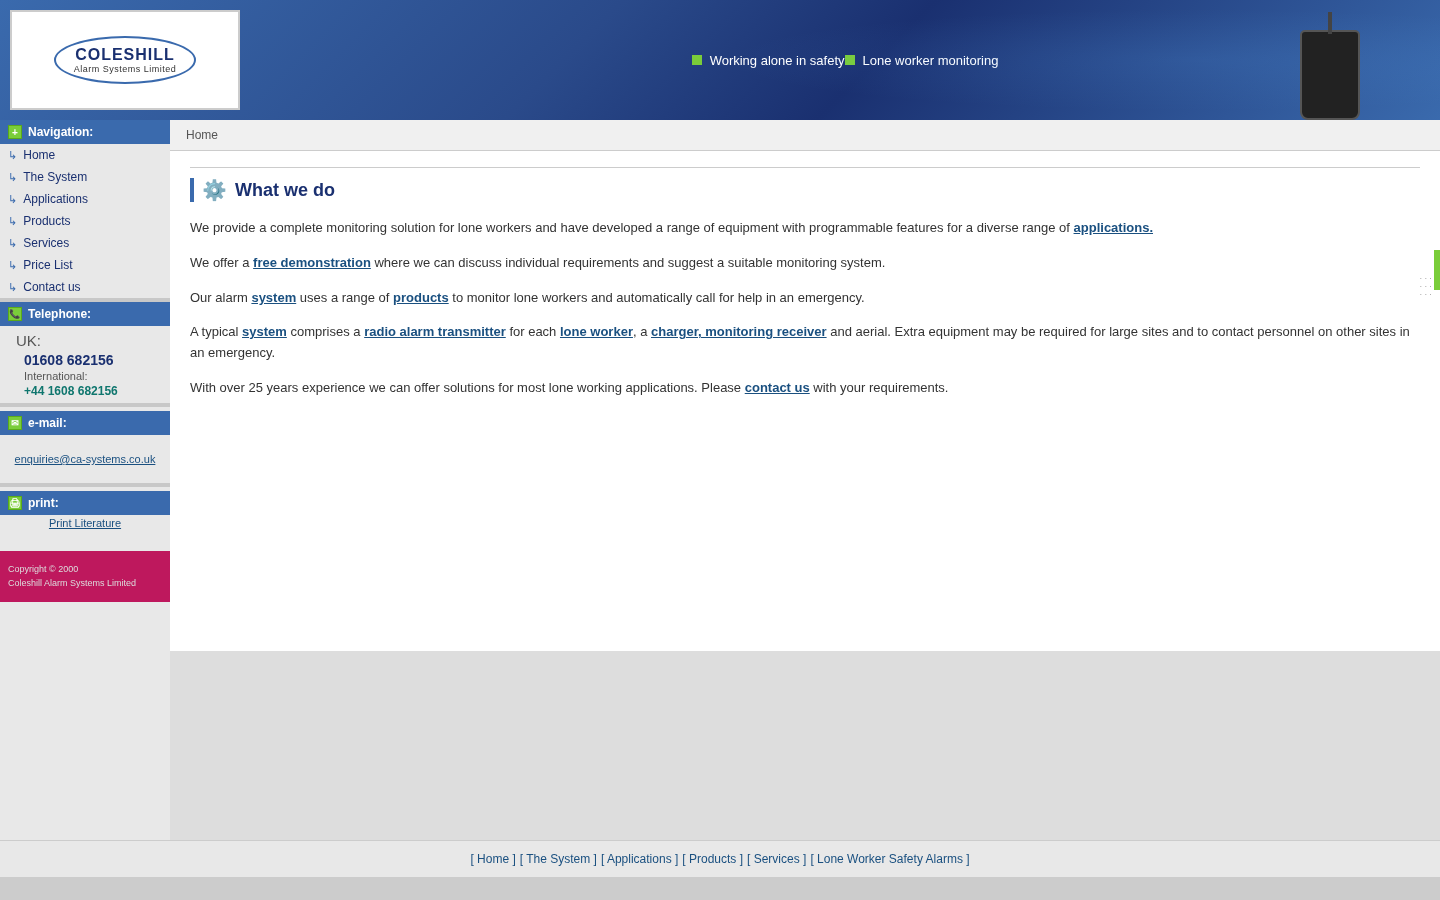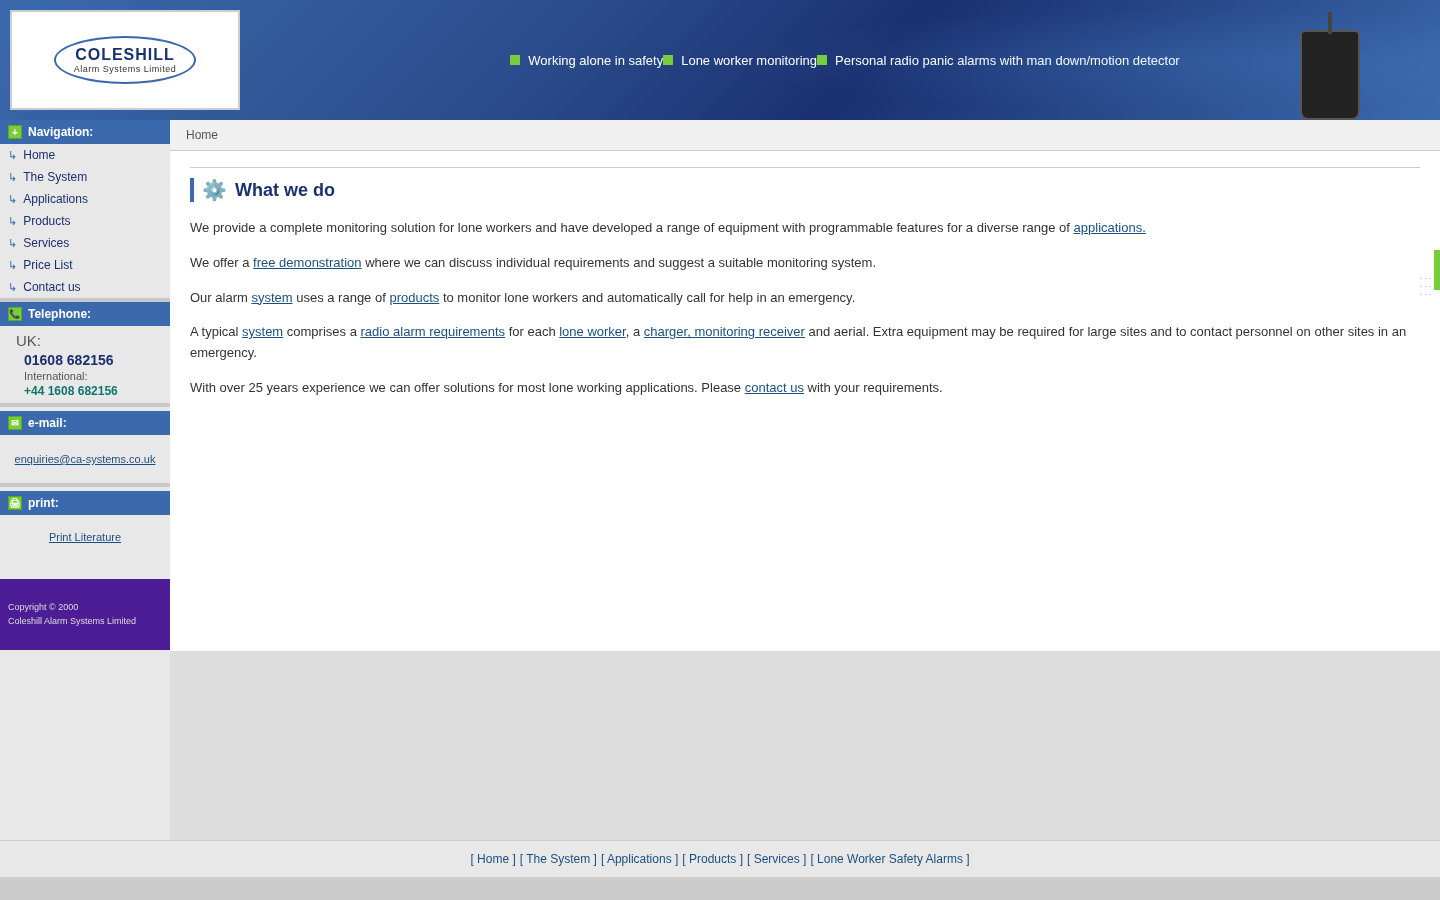--- a/index.html
+++ b/index.html
@@ -151,27 +151,27 @@
     }
     .phone-label { font-size: 15px; color: #555; padding: 2px 8px; }
     .phone-number { font-size: 14px; color: #1a3070; font-weight: bold; padding: 1px 8px 1px 16px; }
     .phone-intl { font-size: 11px; color: #555; padding: 1px 8px 1px 16px; }
     .phone-intl-num { font-size: 12px; color: #0f766e; font-weight: bold; padding: 1px 8px 1px 16px; }
 
     .sidebar-email-section { margin-top: 4px; }
     .email-link { color: #1a5080; font-size: 11px; text-decoration: underline; padding: 18px 8px; display: block; text-align: center; }
 
     .sidebar-print-section { margin-top: 4px; }
-    .print-link { color: #1a5080; font-size: 11px; text-decoration: underline; padding: 16px 8px; display: block; text-align: center; }
+    .print-link { color: #1a5080; font-size: 11px; text-decoration: underline; padding: 2px 8px; display: block; text-align: center; }
 
     .copyright-box {
-      background: #4c1d95;
+      background: #be185d;
       color: #ddd;
       font-size: 9px;
-      padding: 22px 8px;
+      padding: 12px 8px;
       line-height: 1.5;
       margin-top: 20px;
     }
 
     
     .content-area {
       flex: 1;
       background: #f0f0f0;
       padding: 0;
     }
@@ -210,20 +210,21 @@
 
     .content-paragraph {
       margin-bottom: 14px;
       font-size: 13px;
       line-height: 1.6;
       color: #333;
     }
     .content-link {
       color: #1a5080;
       text-decoration: underline;
+      font-weight: bold;
     }
 
     
     .footer-nav {
       background: #e8e8e8;
       padding: 8px 0;
       text-align: center;
       border-top: 1px solid #ccc;
     }
     .footer-links-row {
@@ -280,24 +281,20 @@
   <div class="header-content">
     <div class="header-decorative"></div>
     <div class="header-bullet-item">
       <span class="bullet"></span>
       <span>Working alone in safety</span>
     </div>
     <div class="header-bullet-item">
       <span class="bullet"></span>
       <span>Lone worker monitoring</span>
     </div>
-    <div class="header-bullet-item">
-      <span class="bullet"></span>
-      <span>Personal radio panic alarms with man down/motion detector</span>
-    </div>
   </div>
   <div class="header-device"></div>
 </div>
 
 <div class="main-wrapper">
 
   <div class="sidebar">
 
     <div class="sidebar-section">
       <div class="sidebar-header">
@@ -397,21 +394,21 @@
 
         <p class="content-paragraph">
           We offer a <a class="content-link" href="#">free demonstration</a> where we can discuss individual requirements and suggest a suitable monitoring system.
         </p>
 
         <p class="content-paragraph">
           Our alarm <a class="content-link" href="#">system</a> uses a range of <a class="content-link" href="#">products</a> to monitor lone workers and automatically call for help in an emergency.
         </p>
 
         <p class="content-paragraph">
-          A typical <a class="content-link" href="#">system</a> comprises a <a class="content-link" href="#">radio alarm requirements</a> for each <a class="content-link" href="#">lone worker</a>, a <a class="content-link" href="#">charger, monitoring receiver</a> and aerial. Extra equipment may be required for large sites and to contact personnel on other sites in an emergency.
+          A typical <a class="content-link" href="#">system</a> comprises a <a class="content-link" href="#">radio alarm transmitter</a> for each <a class="content-link" href="#">lone worker</a>, a <a class="content-link" href="#">charger, monitoring receiver</a> and aerial. Extra equipment may be required for large sites and to contact personnel on other sites in an emergency.
         </p>
 
         <p class="content-paragraph">
           With over 25 years experience we can offer solutions for most lone working applications. Please <a class="content-link" href="#">contact us</a> with your requirements.
         </p>
       </div>
     </div>
 
     <div class="green-accent"></div>
     <div class="dots-accent">· · ·<br>· · ·<br>· · ·</div>

